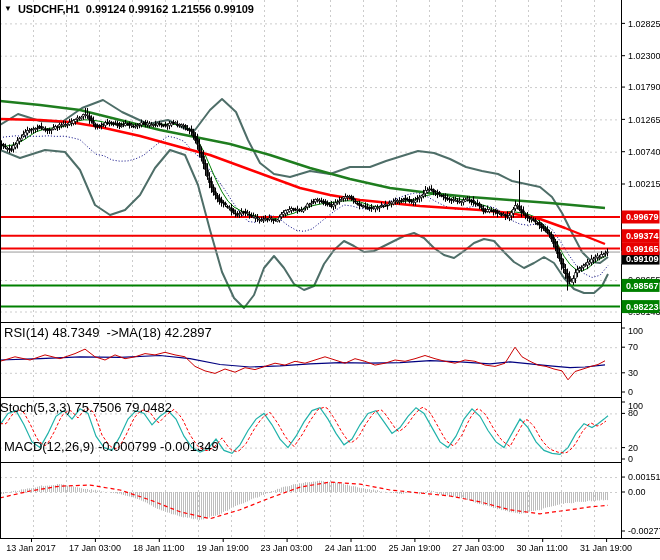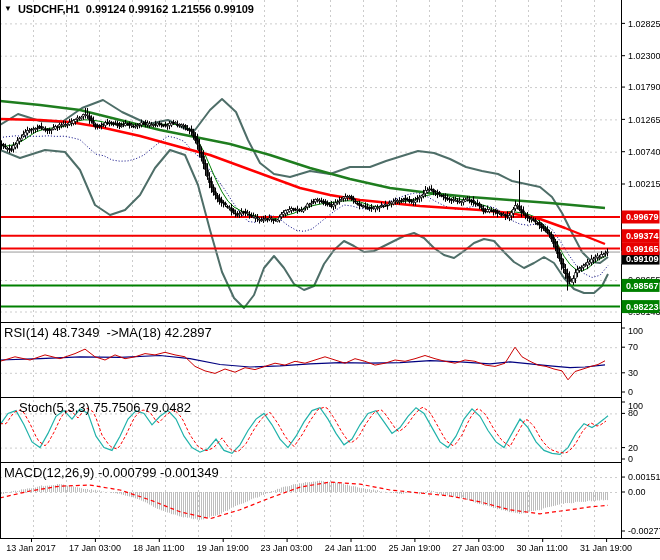--- a/index.html
+++ b/index.html
@@ -4,22 +4,22 @@
 <style>
   html,body{margin:0;padding:0;background:#fff;}
   #win{position:relative;width:660px;height:560px;background:#ffffff;overflow:hidden;
        font-family:"Liberation Sans",sans-serif;-webkit-font-smoothing:none;}
   #chart-svg{position:absolute;left:0;top:0;}
   .overlay{position:absolute;color:#000;white-space:pre;}
   #title-bar{left:4px;top:3px;font-size:11px;font-weight:bold;display:flex;align-items:center;gap:6px;}
   #dd{font-size:8px;line-height:1;cursor:pointer;}
   .ind-label{font-size:13px;}
   #rsi-label{left:4px;top:325px;}
-  #stoch-label{left:19px;top:400px;}
-  #macd-label{left:4px;top:465px;}
+  #stoch-label{left:0;top:400px;}
+  #macd-label{left:4px;top:439px;}
 </style>
 </head>
 <body>
 
 <div id="win">
   <svg id="chart-svg" width="660" height="560">
       <rect x="0" y="0" width="660" height="560" fill="#ffffff"></rect>
       <g stroke="#cccccc" stroke-width="1" stroke-dasharray="2,3">
         <line x1="33.5" y1="0" x2="33.5" y2="538"></line>
         <line x1="66.5" y1="0" x2="66.5" y2="538"></line>

